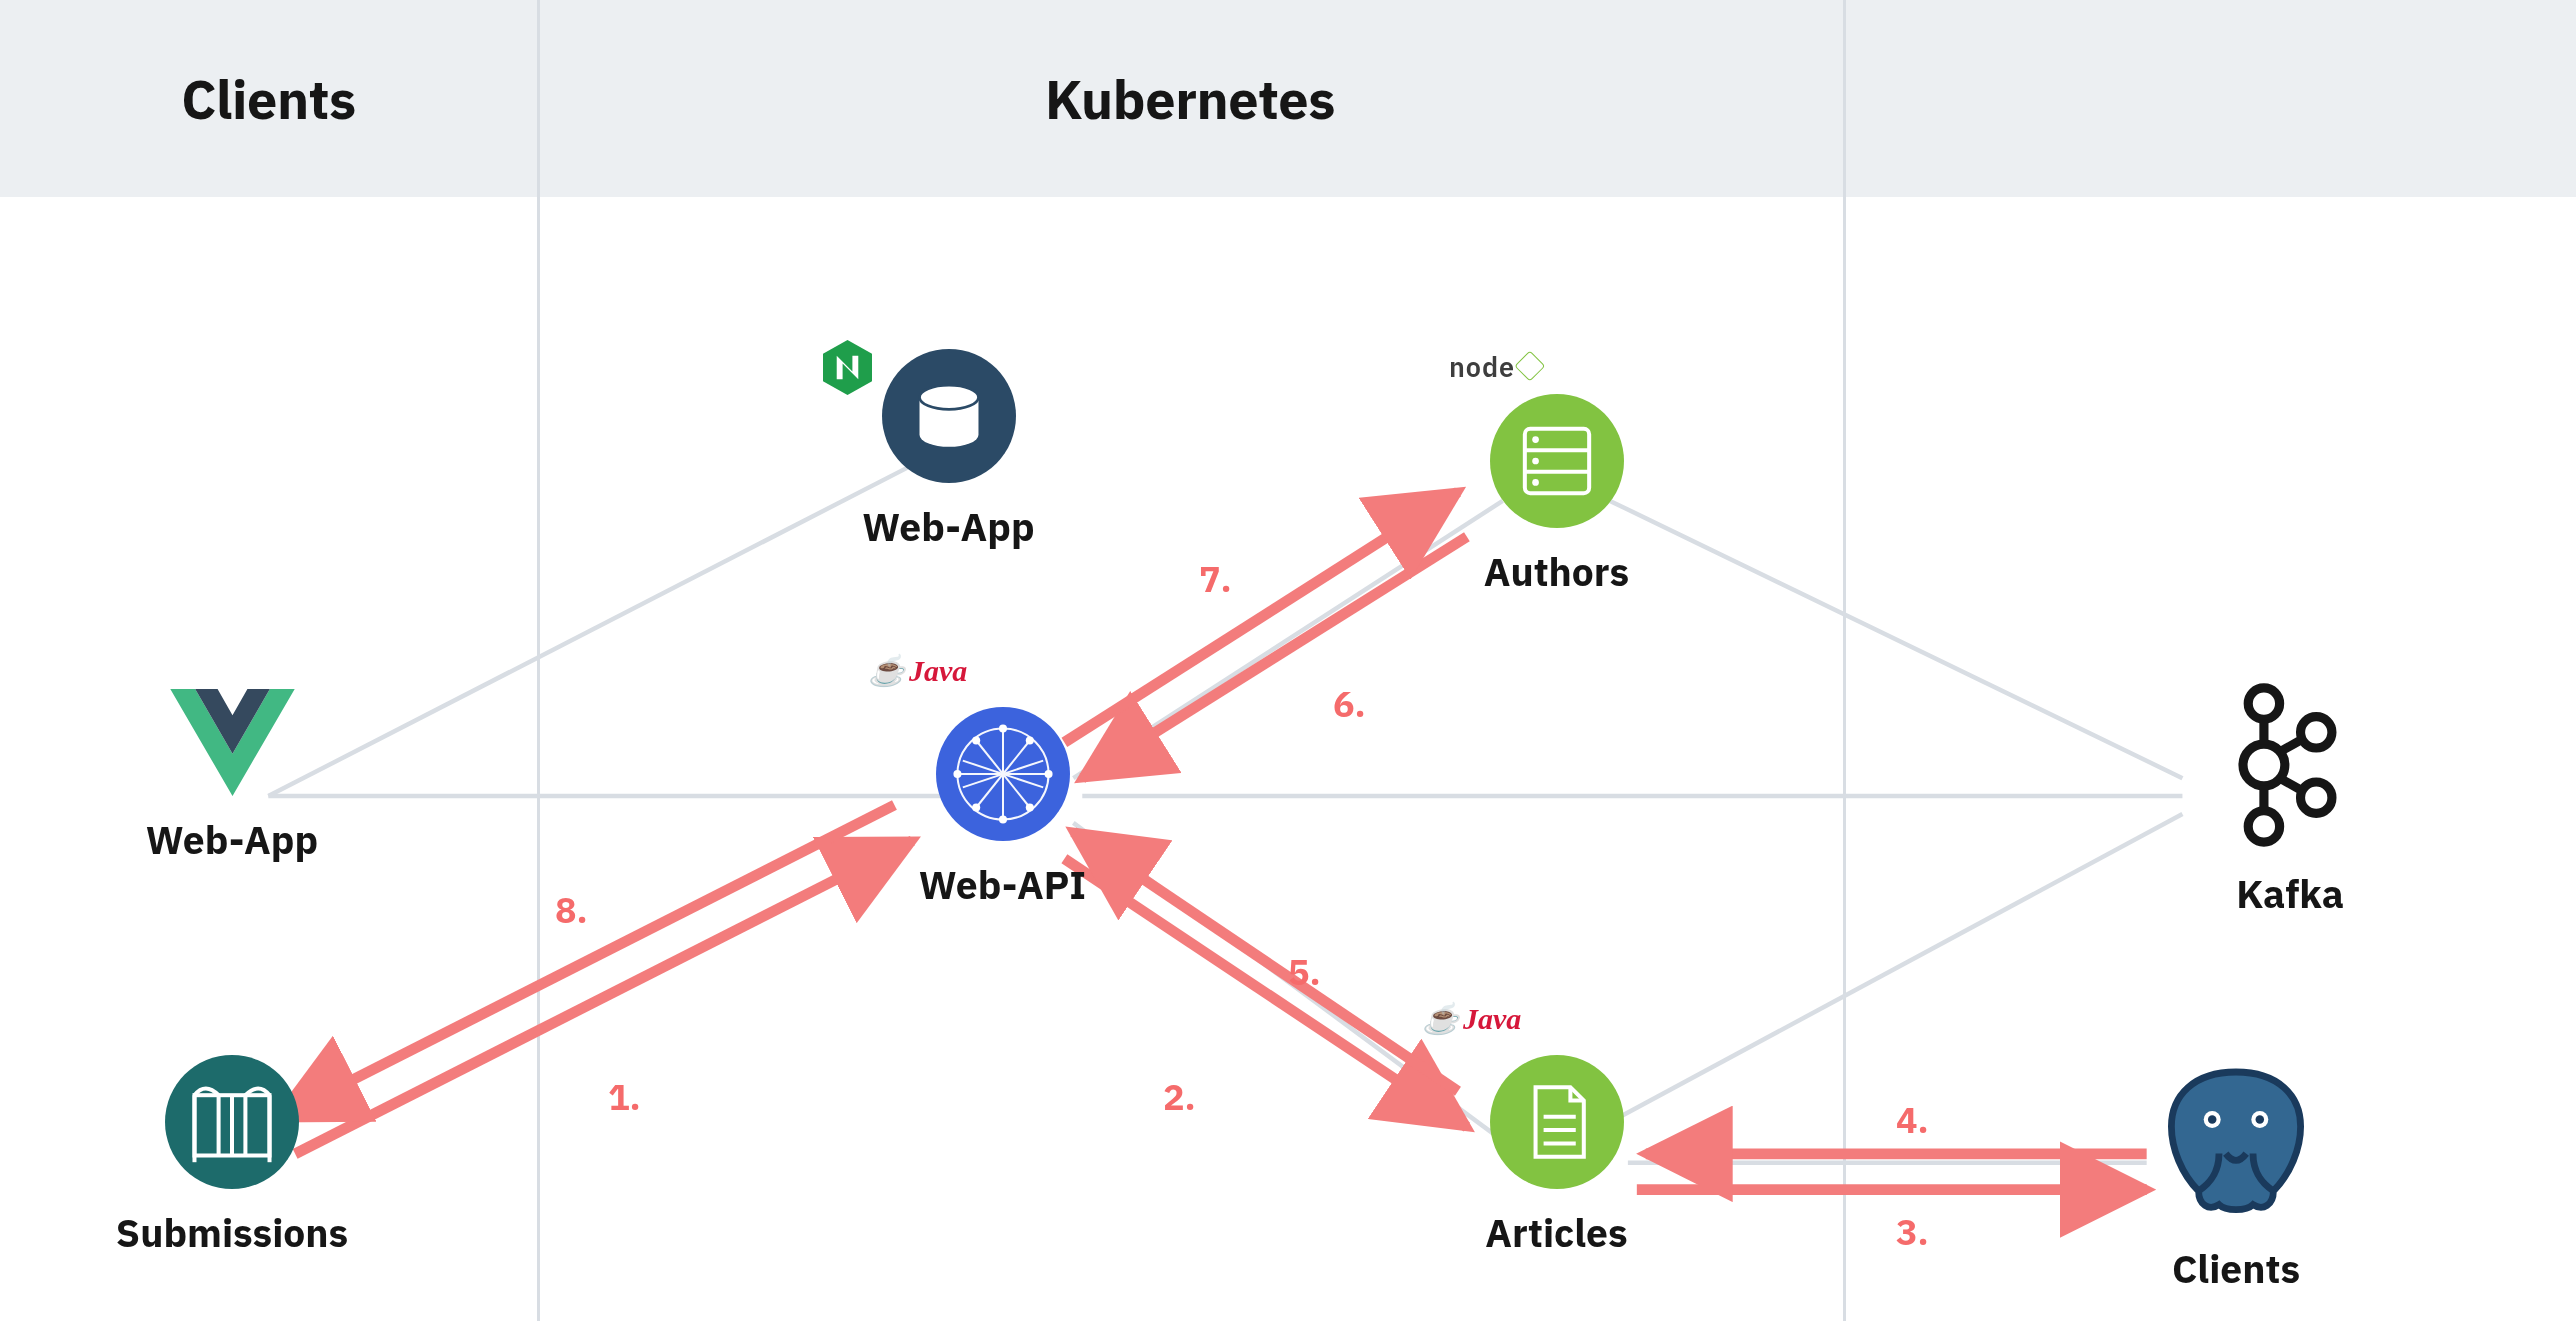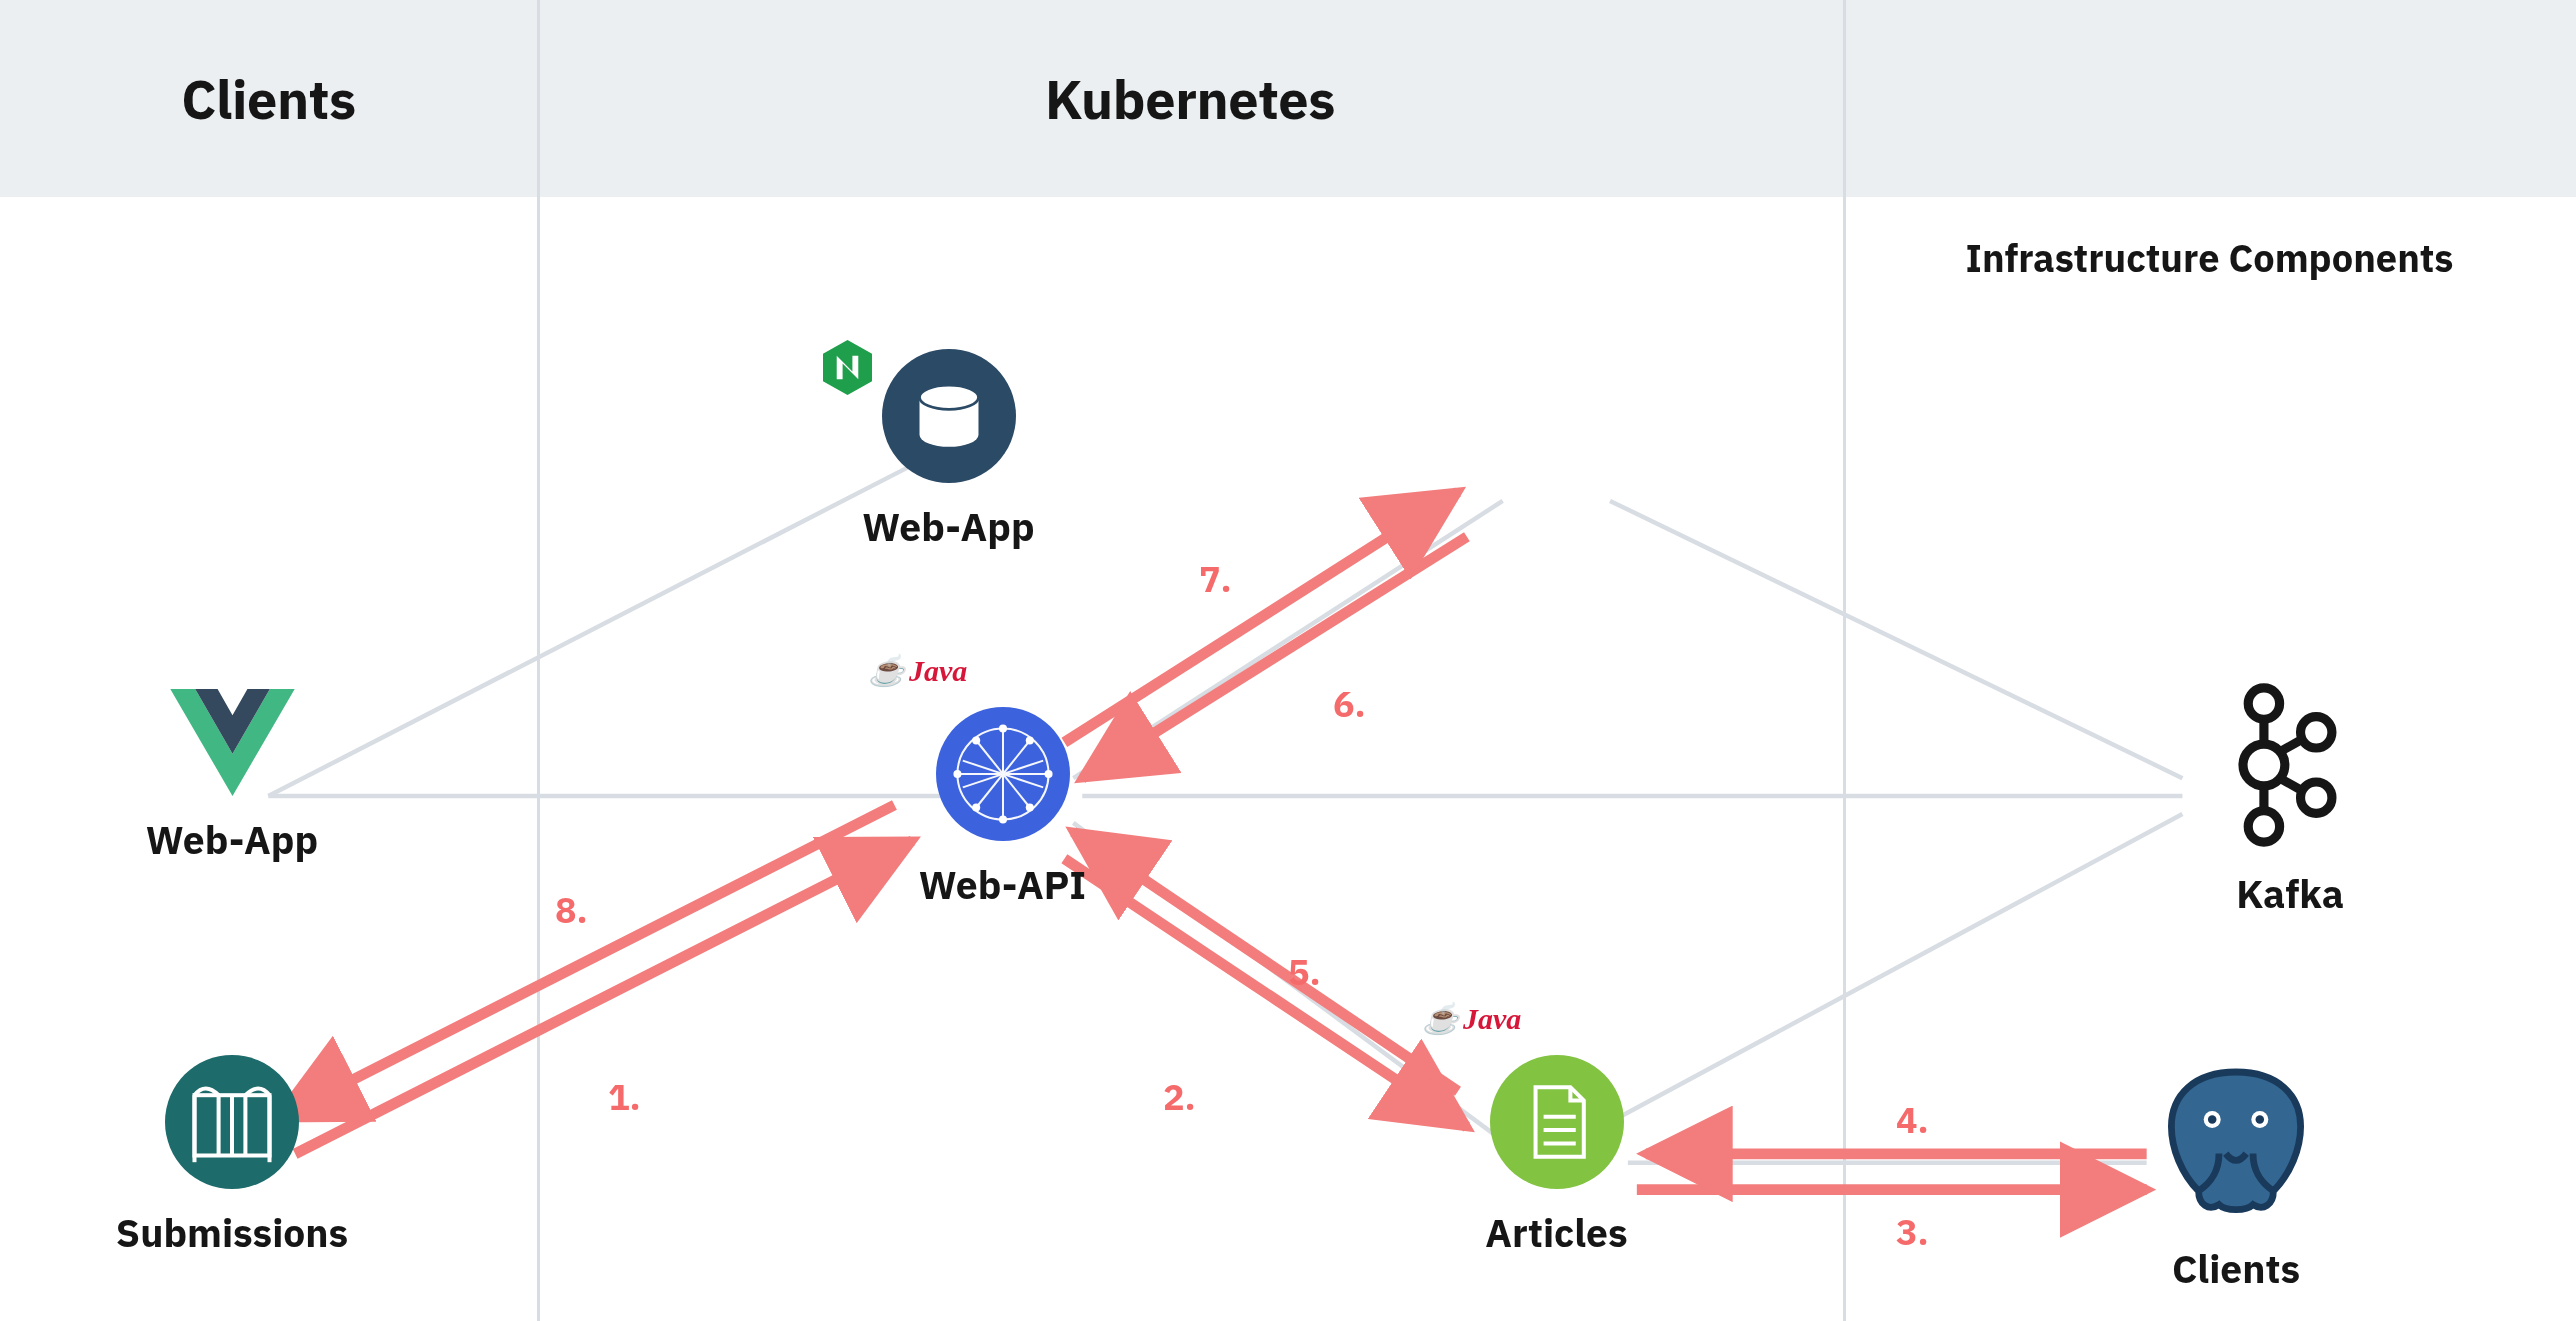--- a/index.html
+++ b/index.html
@@ -98,23 +98,20 @@
 
   <div class="header-band"></div>
 
   <div class="col-header col1">
     <span>Clients</span>
   </div>
   <div class="col-header col2">
     <span>Kubernetes</span>
   </div>
 
-  <div class="sub-header sub-infra">
-    <span>Infrastructure Components</span>
-  </div>
 
   <div class="vline vline1"></div>
   <div class="vline vline2"></div>
 
   <svg class="lines" viewBox="0 0 2880 1478">
     <defs>
       <marker id="arrow-red" viewBox="0 0 10 10" refX="9" refY="5" markerWidth="9" markerHeight="9" orient="auto-start-reverse">
         <path d="M 0 0 L 10 5 L 0 10 z" fill="#f37c7c"></path>
       </marker>
     </defs>
@@ -222,20 +219,37 @@
           <circle cx="84" cy="50" r="3"></circle>
         <circle cx="30" cy="25" r="3"></circle>
           <circle cx="70" cy="25" r="3"></circle>
         <circle cx="30" cy="75" r="3"></circle>
           <circle cx="70" cy="75" r="3"></circle>
       </g>
     </svg>
     <div class="label">Web-API</div>
   </div>
 
+  <div class="node" style="left:1440px; top:394px; width:233px;">
+    <div class="badge" style="left:9px; top:-45px; color:#3e3e3e; font-size:27px; letter-spacing:0.9px;">
+      <span>node</span><span style="display:inline-block; width:19.7px; height:19.7px; border:1.8px solid #82c341; border-radius:3.6px; transform:rotate(45deg); margin-left:3.6px; font-size:9.8px; line-height:16px; color:#82c341; text-align:center; transform-origin:center;"></span>
+    </div>
+    <svg width="134" height="134" viewBox="0 0 100 100">
+      <circle cx="50" cy="50" r="50" fill="#82c341"></circle>
+      <g fill="none" stroke="#ffffff" stroke-width="3">
+        <rect x="26" y="26" width="48" height="48" rx="4"></rect>
+        <line x1="26" y1="42" x2="74" y2="42"></line>
+        <line x1="26" y1="58" x2="74" y2="58"></line>
+        <circle cx="34" cy="34" r="2.5" fill="#ffffff" stroke="none"></circle>
+        <circle cx="34" cy="50" r="2.5" fill="#ffffff" stroke="none"></circle>
+        <circle cx="34" cy="66" r="2.5" fill="#ffffff" stroke="none"></circle>
+      </g>
+    </svg>
+    <div class="label">Authors</div>
+  </div>
 
   <div class="node" style="left:1440px; top:1055px; width:233px;">
     <div class="badge" style="left:-18px; top:-54px; color:#d6173a; font-family:Georgia,serif; font-style:italic; font-size:30px;">
       <span style="display:inline-block; margin-right:3.6px;">☕</span><span>Java</span>
     </div>
     <svg width="134" height="134" viewBox="0 0 100 100">
       <circle cx="50" cy="50" r="50" fill="#82c341"></circle>
       <g fill="none" stroke="#ffffff" stroke-width="3">
         <path d="M34 24 L60 24 L70 34 L70 76 L34 76 Z"></path>
         <path d="M60 24 L60 34 L70 34"></path>

